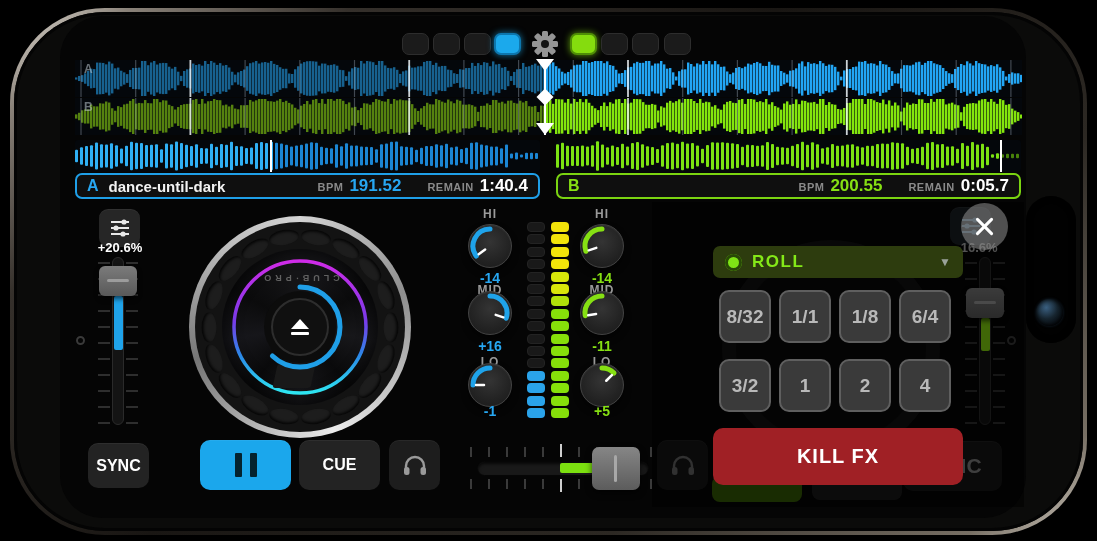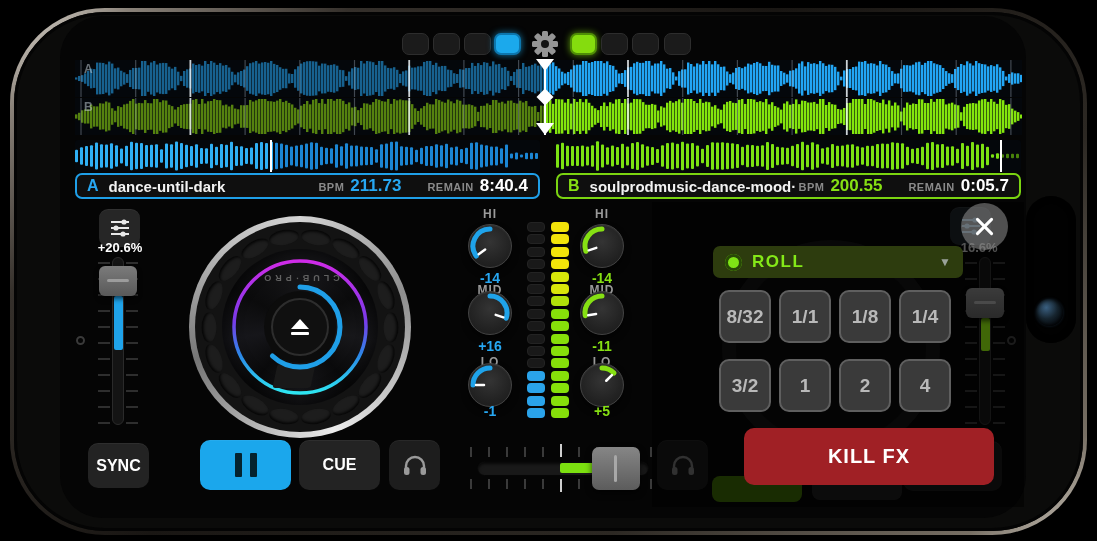--- a/index.html
+++ b/index.html
@@ -1016,29 +1016,28 @@
     <rect x="460" y="13.667626886145404" width="3" height="4.664746227709191" rx="1" fill="#48820a"></rect>
   </svg>
 <div class="abs ph-line" style="left:270px;top:140px;width:2px;height:32px"></div>
 <div class="abs ph-line" style="left:1000px;top:140px;width:2px;height:32px"></div>
 
 <div class="abs infobar a" style="left:75px;top:173px;width:465px">
   <span class="badge a">A</span>
   <span class="ttl">dance-until-dark</span>
   <span class="meta">
     <span class="lab">BPM</span>
-    <span class="val blue">211.73</span>
+    <span class="val blue">191.52</span>
     <span class="sp"></span>
     <span class="lab">REMAIN</span>
-    <span class="val white">8:40.4</span>
+    <span class="val white">1:40.4</span>
   </span>
 </div>
 <div class="abs infobar b" style="left:556px;top:173px;width:465px">
   <span class="badge b">B</span>
-  <span class="ttl">soulprodmusic-dance-mood·</span>
   <span class="meta">
     <span class="lab">BPM</span>
     <span class="val green">200.55</span>
     <span class="sp"></span>
     <span class="lab">REMAIN</span>
     <span class="val white">0:05.7</span>
   </span>
 </div>
 
 <div class="abs btn" style="left:99px;top:209px;width:41px;height:38px;border-radius:9px;background:#262626">
@@ -1314,23 +1313,23 @@
   </div>
 <div class="abs fx-sel" style="left:713px;top:246px">
   <span class="fx-dot"></span>
   <span class="fx-name">ROLL</span>
   <span class="fx-caret">▼</span>
 </div>
 <div class="abs">
     <div class="fx-beat" style="left: 719px; top: 290px;">8/32</div>
     <div class="fx-beat" style="left: 779px; top: 290px;">1/1</div>
     <div class="fx-beat" style="left: 839px; top: 290px;">1/8</div>
-    <div class="fx-beat" style="left: 899px; top: 290px;">1/4</div>
+    <div class="fx-beat" style="left: 899px; top: 290px;">6/4</div>
     <div class="fx-beat" style="left: 719px; top: 359px;">3/2</div>
     <div class="fx-beat" style="left: 779px; top: 359px;">1</div>
     <div class="fx-beat" style="left: 839px; top: 359px;">2</div>
     <div class="fx-beat" style="left: 899px; top: 359px;">4</div>
   </div>
-<div class="abs fx-kill" style="left:744px;top:428px">KILL FX</div>
+<div class="abs fx-kill" style="left:713px;top:428px">KILL FX</div>
 
 <div class="camera-pill abs">
   <div class="camera-lens abs"></div>
 </div>
 
 </body></html>

